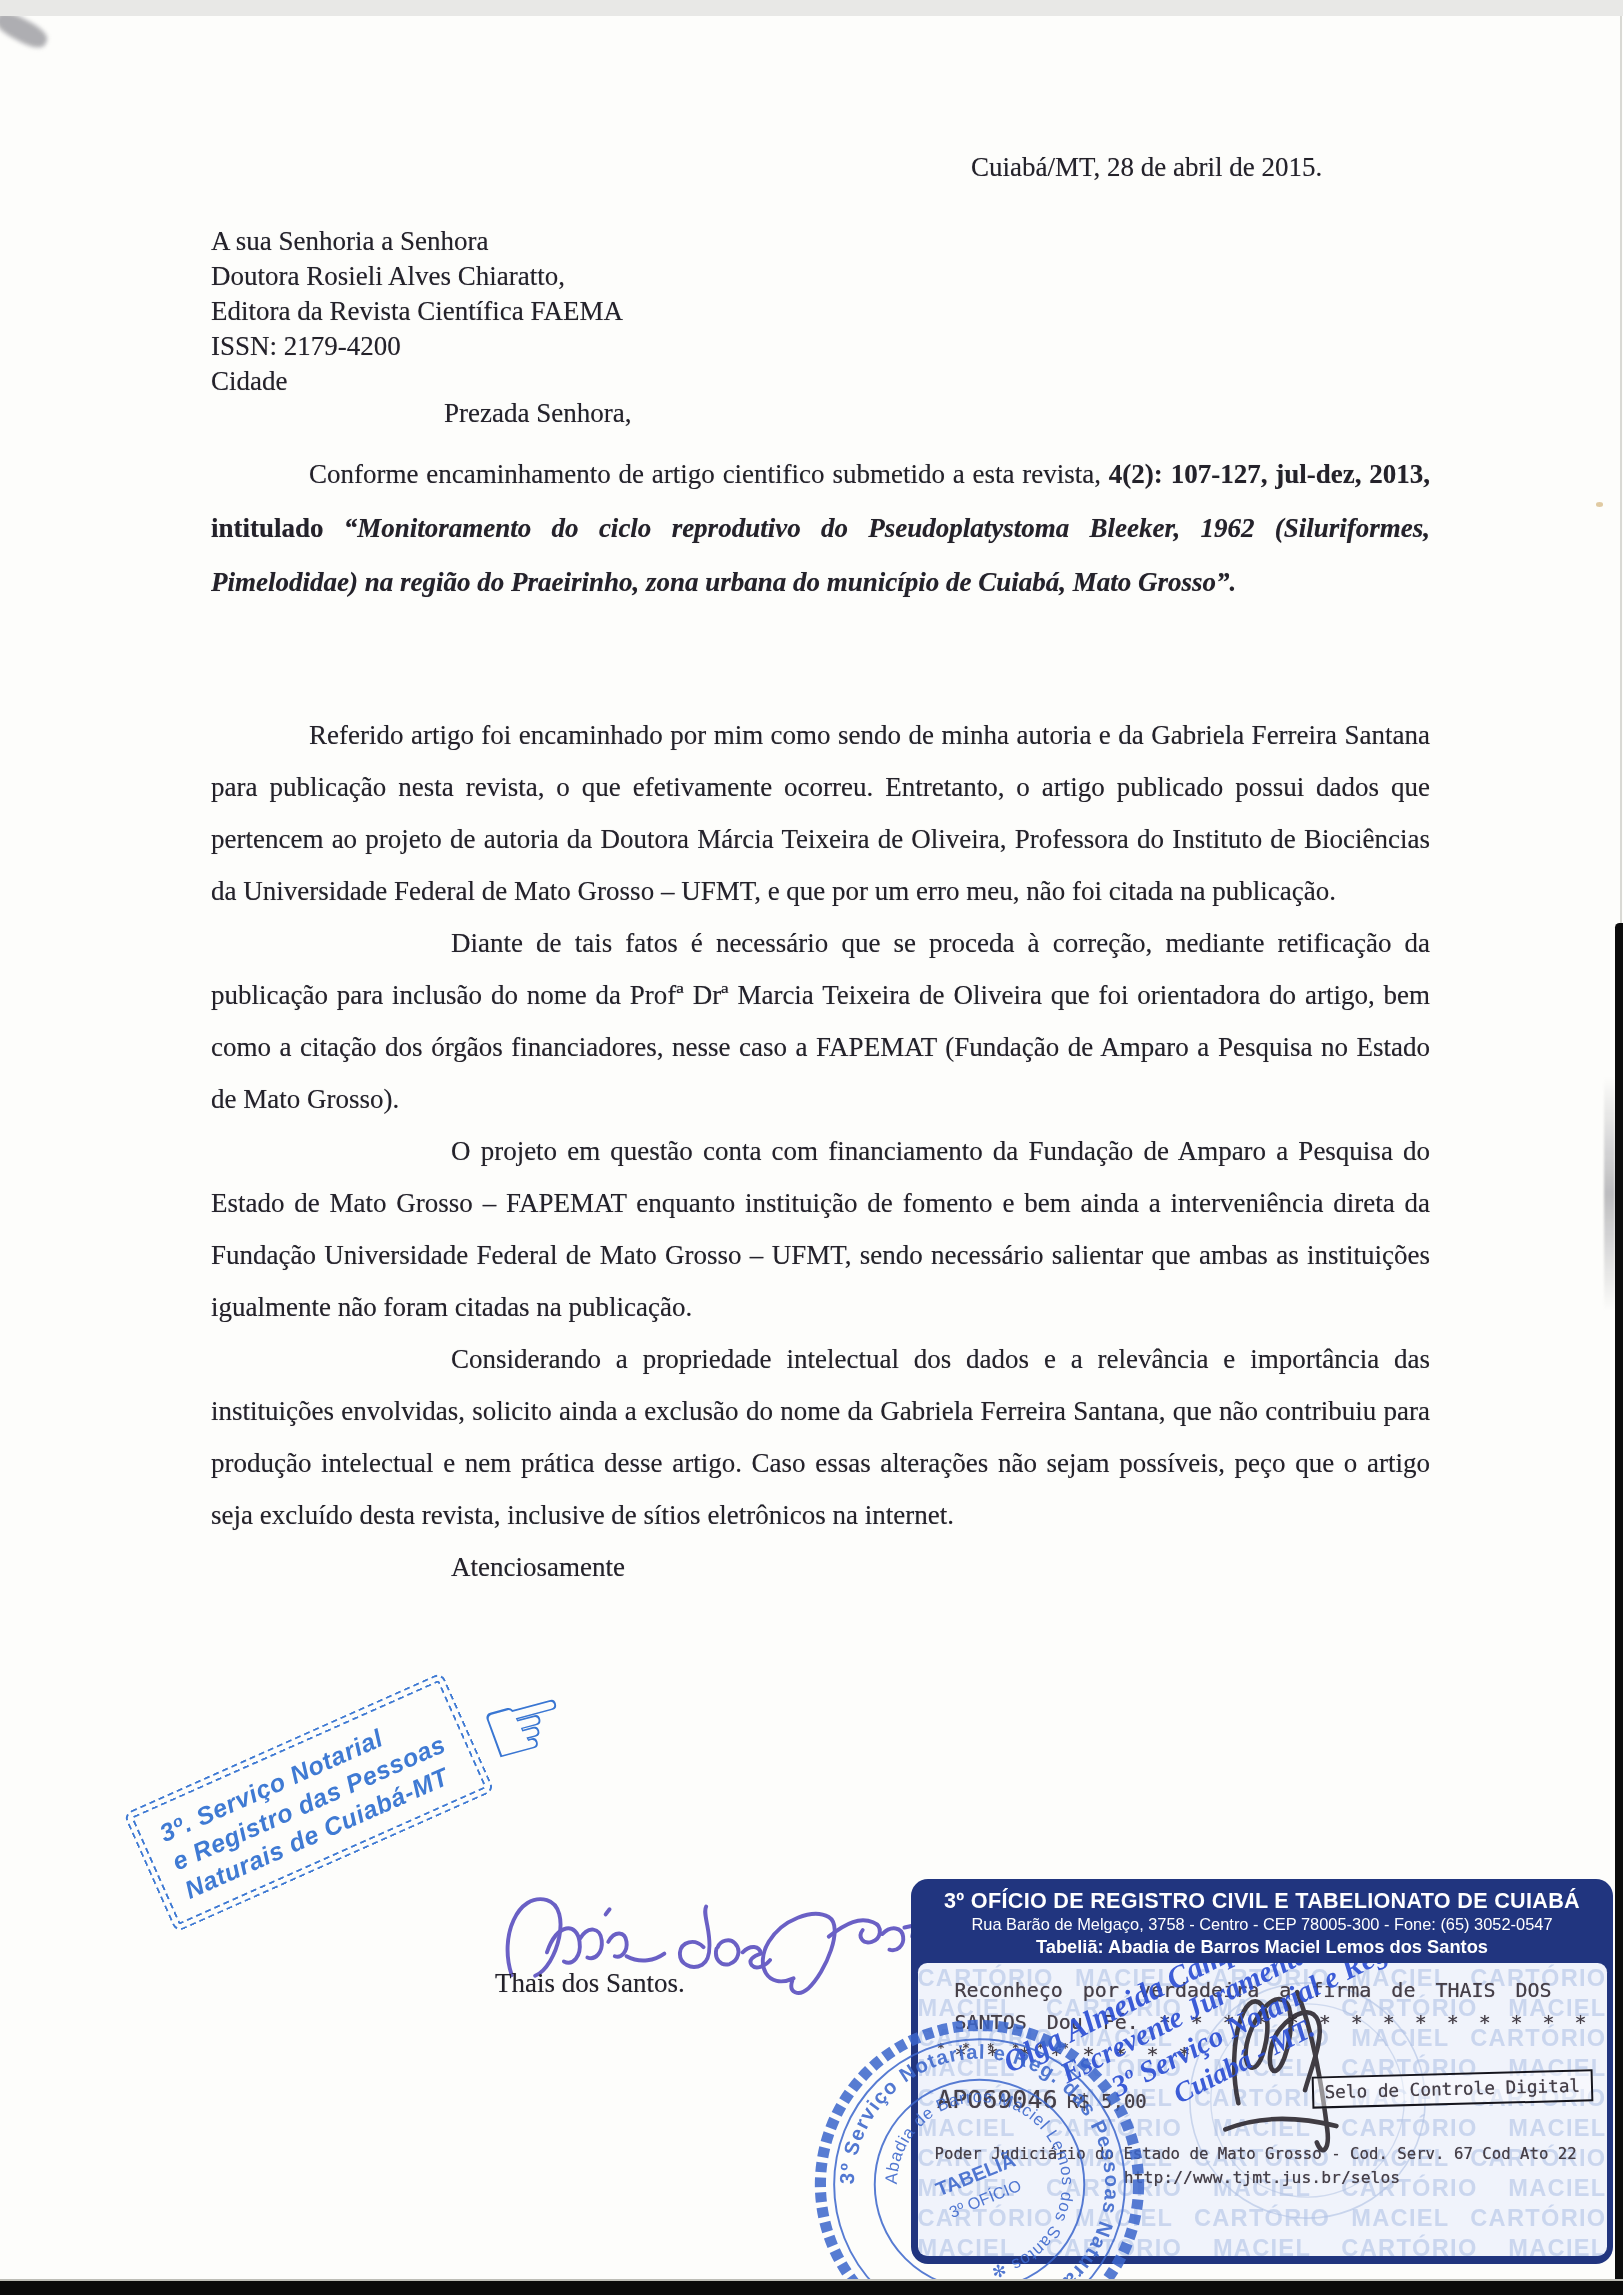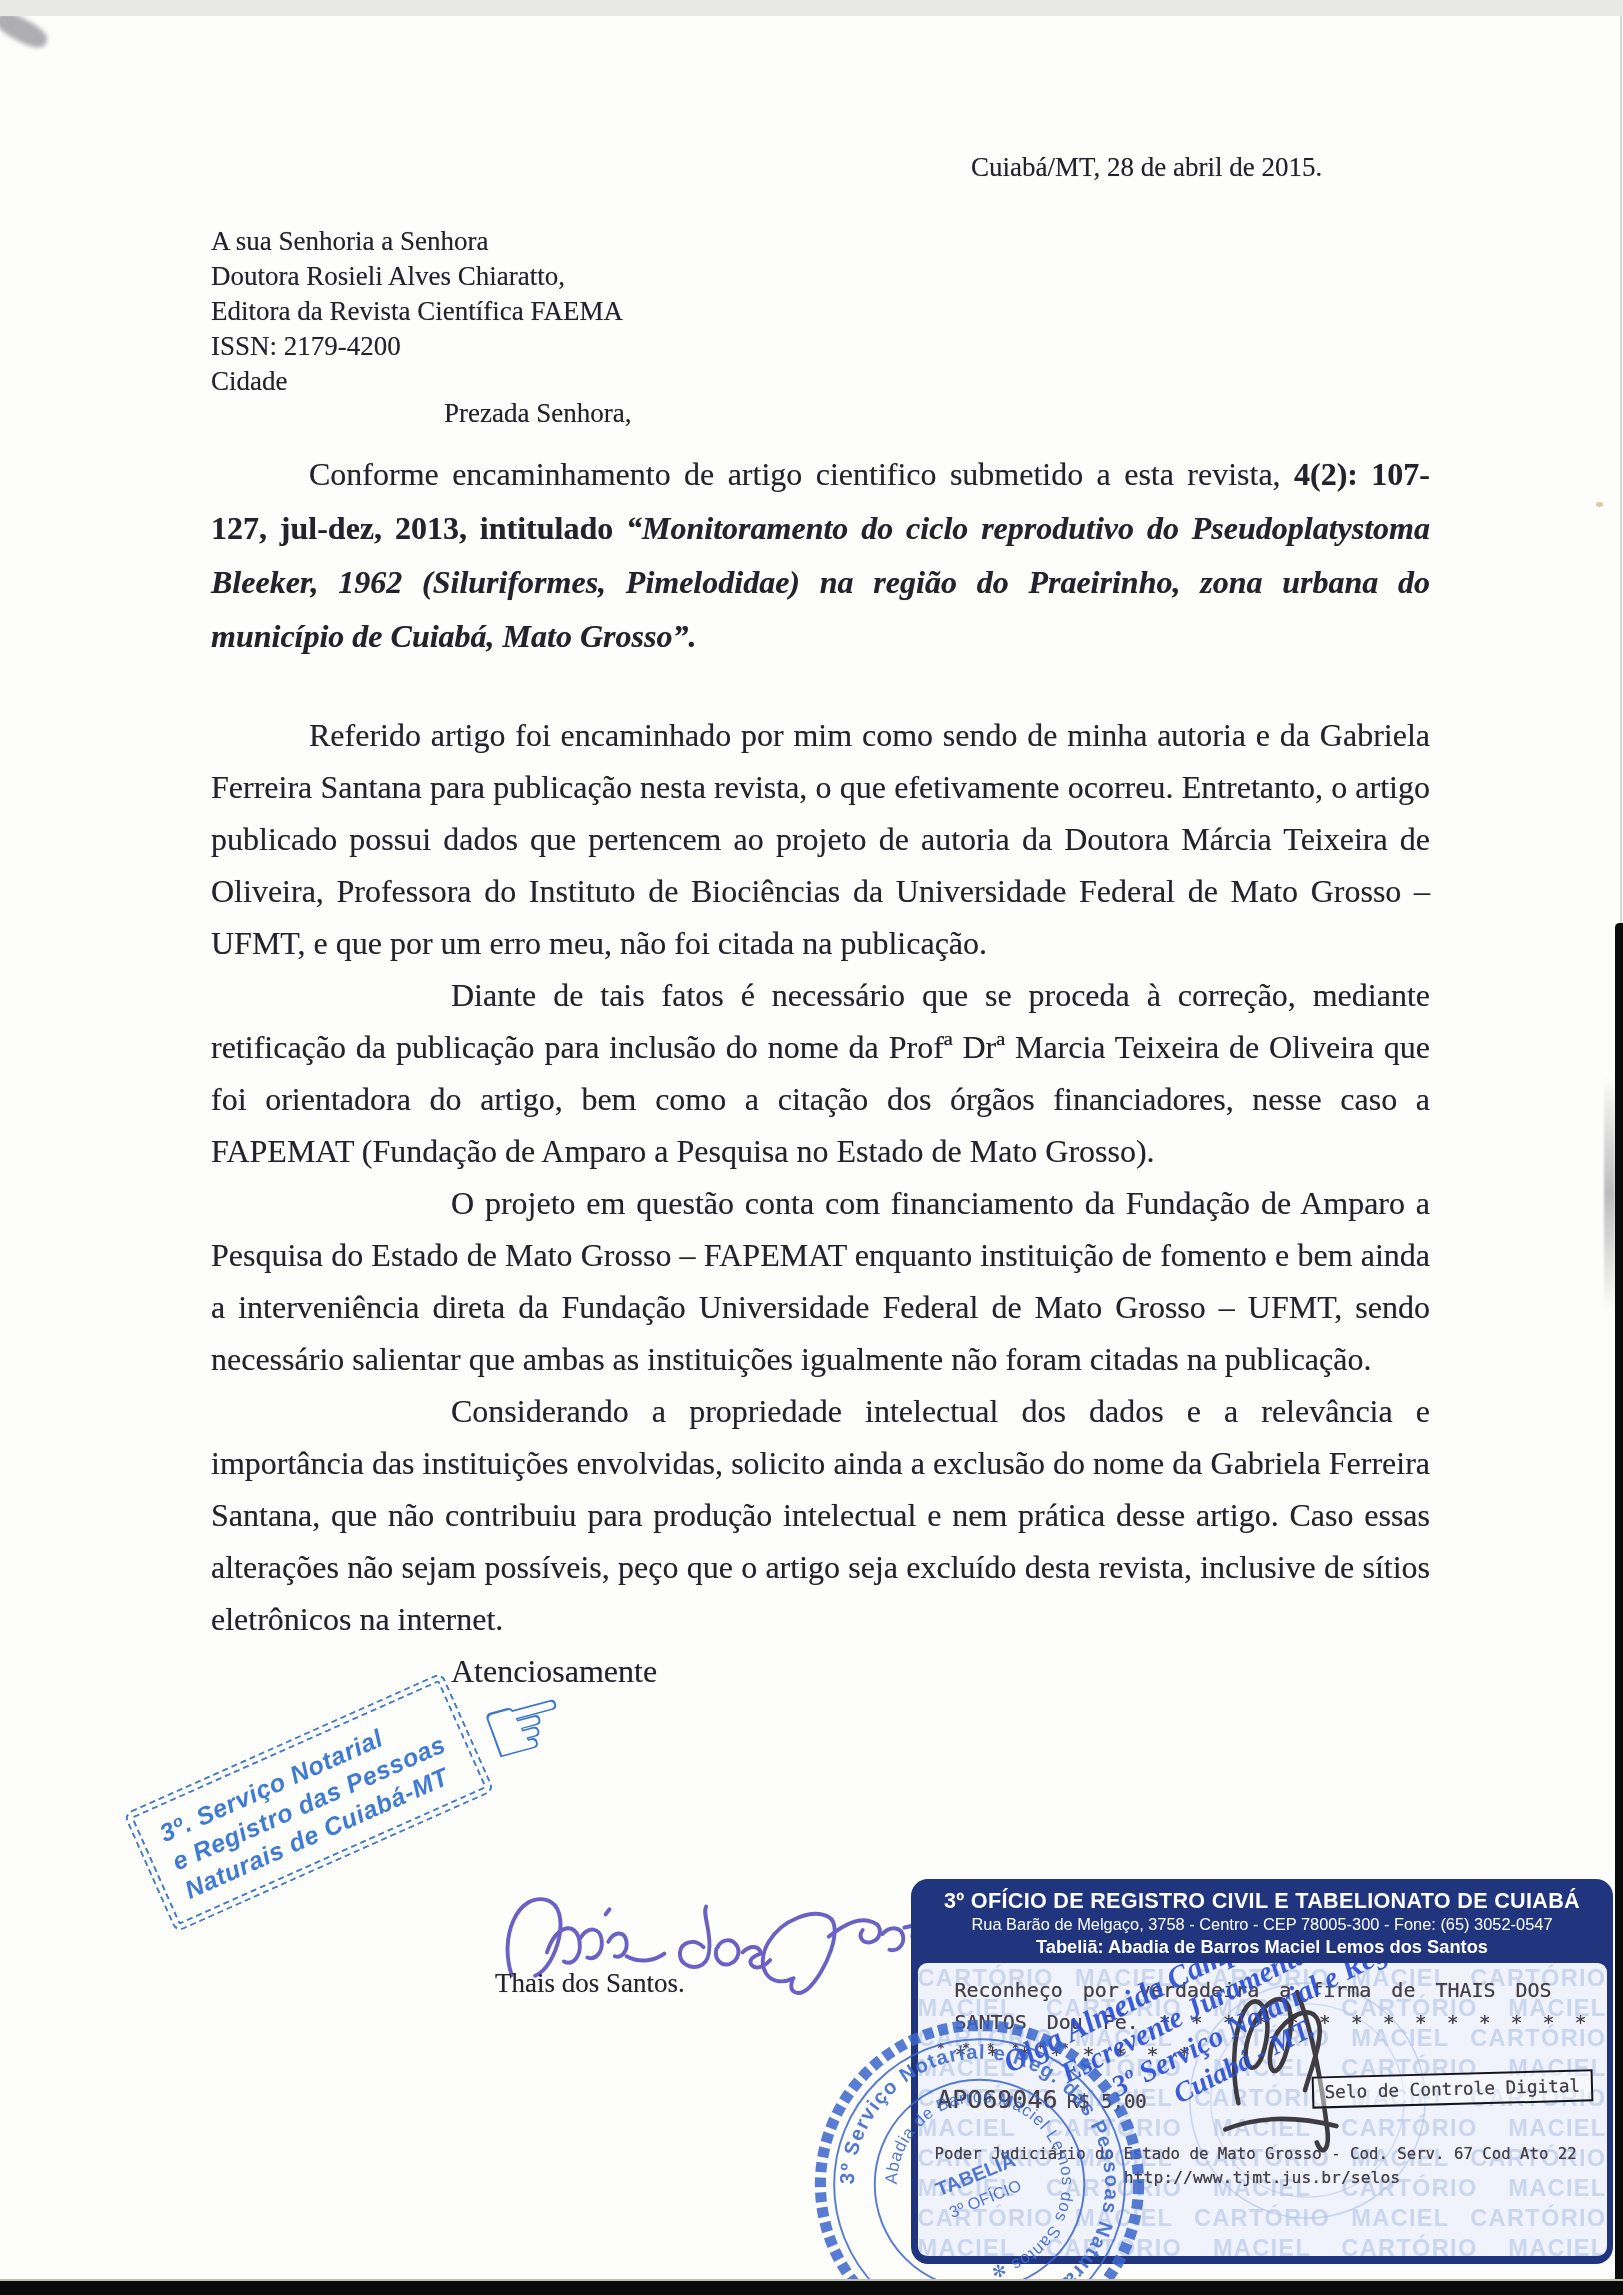--- a/index.html
+++ b/index.html
@@ -7,21 +7,21 @@
     position:relative;width:1623px;height:2295px;margin:16px auto;
     background:#fdfdfb;overflow:hidden;
     font-family:"Liberation Serif", serif;color:#24222a;
   }
   .typed{ text-shadow:0 0 0.7px rgba(40,40,55,.45); }
 
   
   .date-line{position:absolute;left:971px;top:136px;font-size:27px;white-space:nowrap;}
   .recipient{position:absolute;left:211px;top:208px;font-size:27px;line-height:35px;}
   .salutation{position:absolute;left:444px;top:382px;font-size:27px;}
-  .para-block{position:absolute;left:211px;width:1219px;text-align:justify;font-size:32px;}
+  .para-block{position:absolute;left:211px;width:1219px;text-align:justify;font-size:27px;}
   #p1-block{top:431px;line-height:54px;}
   #body-block{top:693px;line-height:52px;}
   .para{margin:0;}
   .ind-sm{text-indent:98px;}
   .ind-lg{text-indent:240px;}
   .bold{font-weight:bold;}
   .bold-italic{font-weight:bold;font-style:italic;}
   .closing-line{margin:0;text-indent:240px;text-align:left;}
   .typed-name{position:absolute;left:495px;top:1952px;font-size:27px;}
 

